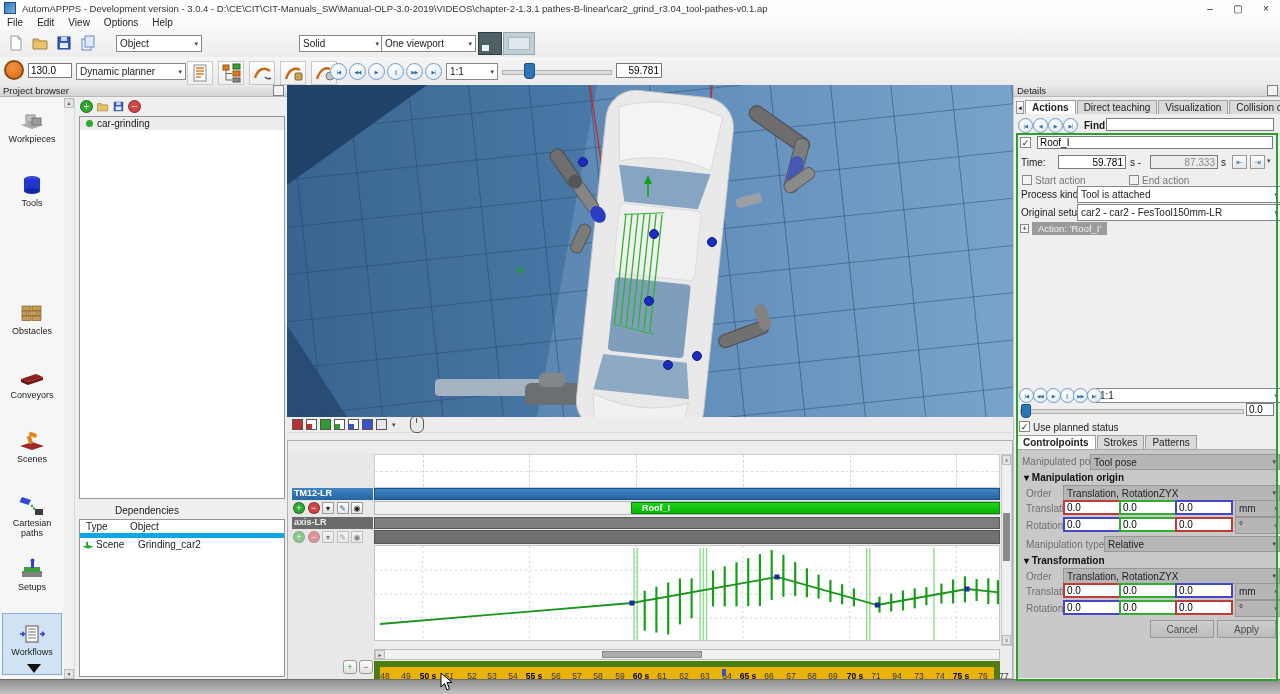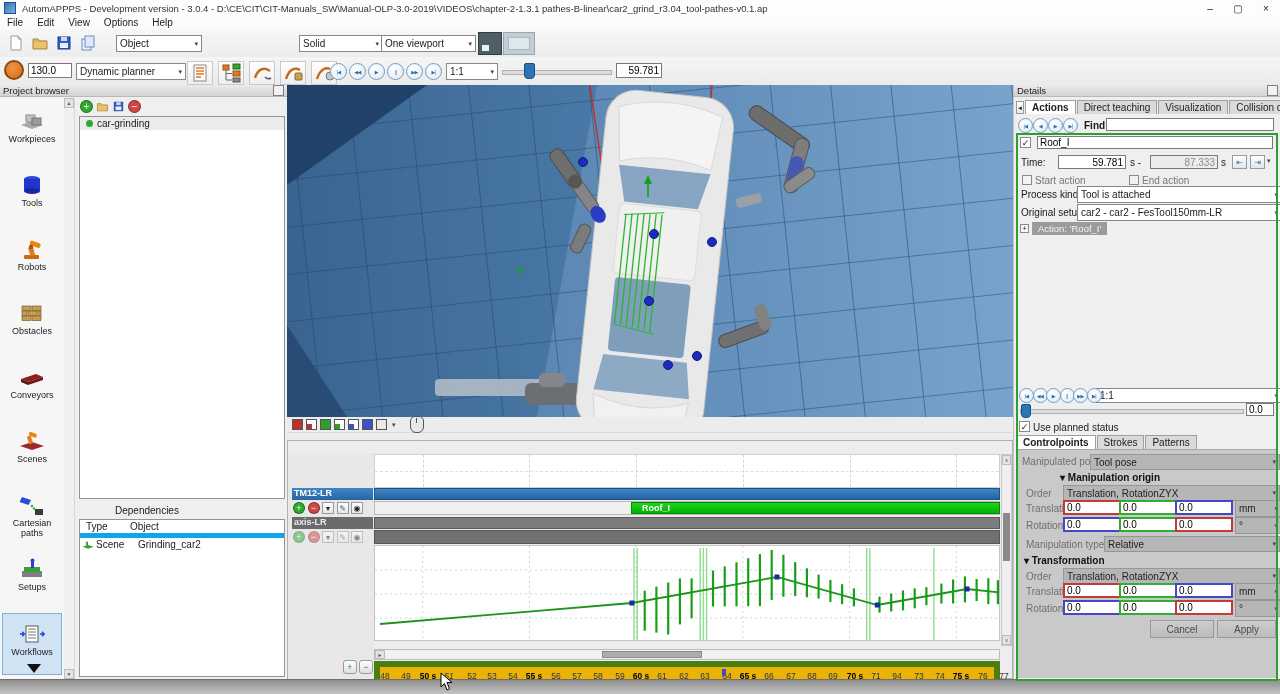--- a/index.html
+++ b/index.html
@@ -211,26 +211,20 @@
         <div class="sb-item" style="top: 3px;"><svg width="26" height="22" viewBox="0 0 26 22">
             <polygon points="2,15 13,11 24,15 13,19" fill="#a9a9a9"></polygon>
             <rect x="7" y="5" width="9" height="7" fill="#c2c2c2" stroke="#8e8e8e"></rect>
             <rect x="13" y="8" width="9" height="7" fill="#9b9b9b" stroke="#777"></rect>
           </svg><div class="sb-lbl">Workpieces</div></div>
         <div class="sb-item" style="top: 67px;"><svg width="26" height="22" viewBox="0 0 26 22">
             <ellipse cx="13" cy="5" rx="8" ry="3" fill="#3346dd"></ellipse>
             <rect x="5" y="5" width="16" height="12" fill="#2236cc"></rect>
             <ellipse cx="13" cy="17" rx="8" ry="3" fill="#1626a0"></ellipse>
           </svg><div class="sb-lbl">Tools</div></div>
-        <div class="sb-item" style="top: 131px;"><svg width="26" height="22" viewBox="0 0 26 22">
-            <rect x="5" y="17" width="15" height="4" rx="1" fill="#c96a15"></rect>
-            <rect x="10" y="9" width="5" height="9" fill="#e07d20" transform="rotate(-15 12 13)"></rect>
-            <rect x="11" y="3" width="11" height="5" rx="2" fill="#e8860f" transform="rotate(20 14 5)"></rect>
-            <circle cx="12" cy="9" r="2.2" fill="#a85510"></circle>
-          </svg><div class="sb-lbl">Robots</div></div>
         <div class="sb-item" style="top: 195px;"><svg width="26" height="22" viewBox="0 0 26 22">
             <g fill="#c79b52" stroke="#7d5f2a" stroke-width="0.7">
               <rect x="3" y="4" width="9" height="4.5"></rect>
               <rect x="13" y="4" width="9" height="4.5"></rect>
               <rect x="3" y="9" width="5" height="4.5"></rect>
               <rect x="9" y="9" width="9" height="4.5"></rect>
               <rect x="19" y="9" width="3" height="4.5"></rect>
               <rect x="3" y="14" width="9" height="4.5"></rect>
               <rect x="13" y="14" width="9" height="4.5"></rect>
             </g>
@@ -598,21 +592,21 @@
         <div class="tab active">Controlpoints</div>
         <div class="tab">Strokes</div>
         <div class="tab">Patterns</div>
       </div>
     <div id="cp-pane">
         <div style="position: absolute; left: 6px; top: 6px; font-size: 10px; white-space: nowrap; color: rgb(111, 111, 111);">Manipulated pose</div>
         <div class="dd disabled" style="left: 74px; top: 4px; width: 182px; height: 14px;">
           <span>Tool pose</span>
           <span class="arr">▾</span>
         </div>
-        <div style="position: absolute; left: 8px; top: 22px; font-size: 10px; white-space: nowrap; font-weight: bold; color: rgb(17, 17, 17); margin-left: 36px;">▾ Manipulation origin</div>
+        <div style="position: absolute; left: 8px; top: 22px; font-size: 10px; white-space: nowrap; font-weight: bold; color: rgb(17, 17, 17);">▾ Manipulation origin</div>
         <div style="position: absolute; left: 10px; top: 38px; font-size: 10px; white-space: nowrap; color: rgb(111, 111, 111);">Order</div>
         <div class="dd disabled" style="left: 47px; top: 35px; width: 209px; height: 14px;">
           <span>Translation, RotationZYX</span>
           <span class="arr">▾</span>
         </div>
         <div style="position: absolute; left: 10px; top: 53px; font-size: 10px; white-space: nowrap; color: rgb(111, 111, 111);">Translation</div>
         <input value="0.0" style="position: absolute; left: 47px; top: 50px; width: 50px; height: 11px; border: 2px solid rgb(194, 59, 59); background: rgb(255, 255, 255); font-family: &quot;Liberation Sans&quot;, sans-serif; font-size: 10px; padding: 0px 2px;">
         <input value="0.0" style="position: absolute; left: 103px; top: 50px; width: 50px; height: 11px; border: 2px solid rgb(47, 174, 47); background: rgb(255, 255, 255); font-family: &quot;Liberation Sans&quot;, sans-serif; font-size: 10px; padding: 0px 2px;">
         <input value="0.0" style="position: absolute; left: 159px; top: 50px; width: 50px; height: 11px; border: 2px solid rgb(70, 70, 200); background: rgb(255, 255, 255); font-family: &quot;Liberation Sans&quot;, sans-serif; font-size: 10px; padding: 0px 2px;">
         <div class="dd disabled" style="left: 219px; top: 50px; width: 39px; height: 15px;">

